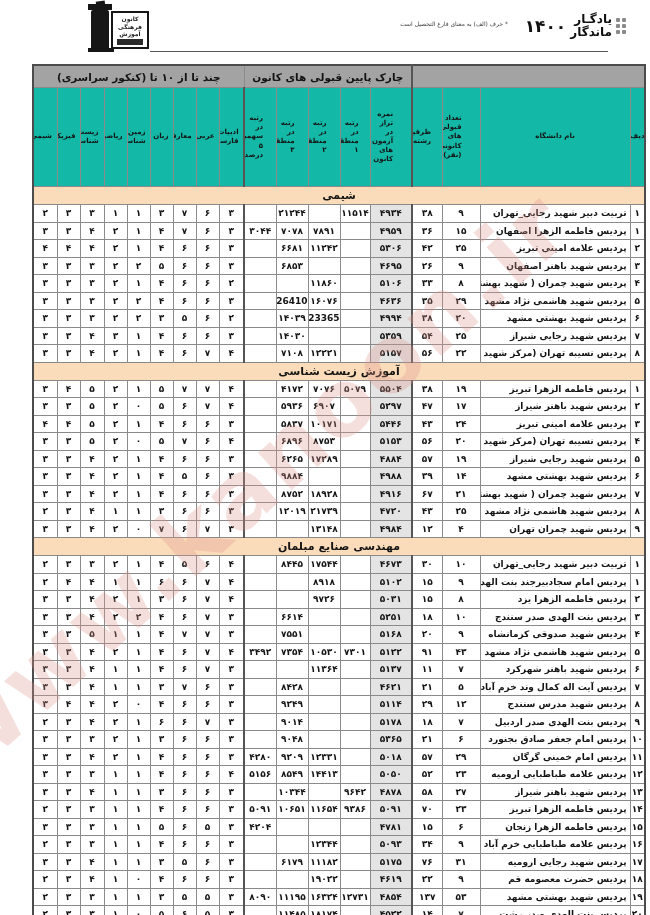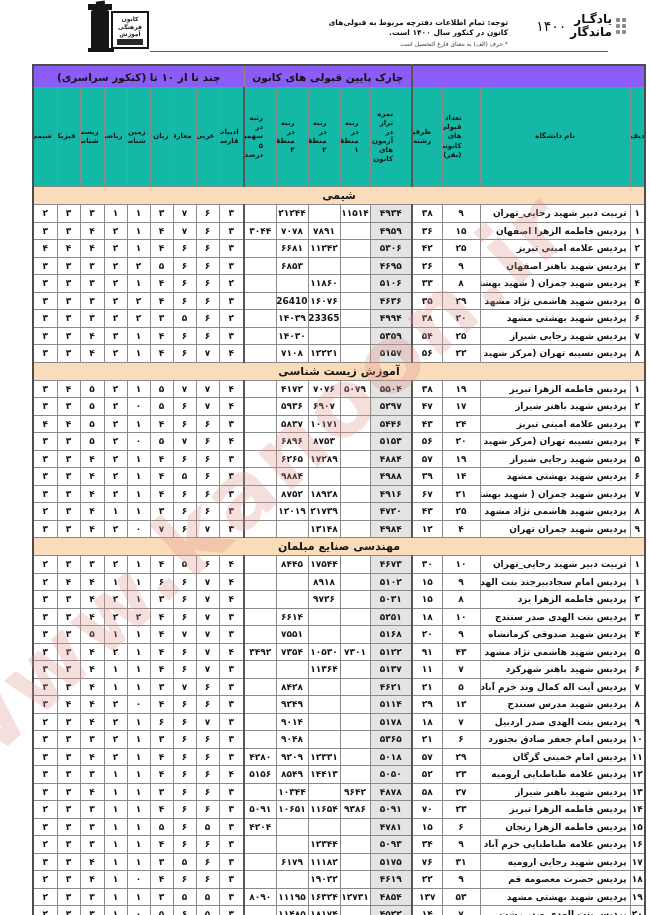--- a/index.html
+++ b/index.html
@@ -12,35 +12,35 @@
   .logo-figure{position:absolute;left:3px;top:6px;width:18px;height:38px;background:#161616;border-radius:2px 2px 0 0;}
   .logo-base{position:absolute;left:0;top:44px;width:26px;height:4px;background:#161616;}
   .logo-board{position:absolute;left:23px;top:7px;width:38px;height:38px;background:#fff;border:2px solid #161616;
               box-sizing:border-box;display:flex;flex-direction:column;align-items:center;justify-content:center;}
   .logo-board span{font-size:6px;font-weight:bold;line-height:1.25;color:#222;}
   .logo-bar{width:26px;height:6px;background:#2a2a2a;margin-top:1px;}
   .brand{position:absolute;top:13px;right:24px;display:flex;direction:rtl;align-items:center;gap:4px;}
   .brand-marks{display:grid;grid-template-columns:4px 4px;grid-auto-rows:4px;gap:2px;}
   .brand-marks i{background:#8a8a8a;display:block;border-radius:1px;}
   .brand-name{text-align:right;font-weight:bold;font-size:12px;line-height:1.08;}
-  .brand-year{font-size:14px;font-weight:normal;letter-spacing:0;}
+  .brand-year{font-size:17px;font-weight:bold;letter-spacing:0;}
   .head-note{position:absolute;top:18px;right:142px;width:180px;direction:rtl;text-align:right;}
   .head-note .note{font-size:7.5px;font-weight:bold;line-height:1.3;}
   .head-note .subnote{font-size:6px;color:#444;margin-top:2px;}
   .head-rule{position:absolute;top:51px;left:150px;width:458px;height:1px;background:#5a5a5a;}
   
   .watermark{position:absolute;top:688px;left:-12px;height:112px;width:940px;transform:rotate(-42deg);
              transform-origin:0 100%;font-size:92px;font-weight:bold;color:rgba(221,150,140,0.30);
              letter-spacing:3px;pointer-events:none;z-index:6;direction:ltr;text-align:left;white-space:nowrap;}
   
   .tbl-wrap{position:absolute;top:64px;left:32px;width:614px;z-index:1;}
   table{border-collapse:collapse;table-layout:fixed;width:612px;direction:rtl;border:2px solid #4c4c4c;}
   th,td{border:1px solid #8a8a8a;overflow:hidden;white-space:nowrap;text-align:center;
         font-weight:bold;color:#141414;padding:0;}
-  .group-row th{background:#8b5cf6;font-size:10.5px;height:21px;}
+  .group-row th{background:#a3a3a3;font-size:10.5px;height:21px;}
   .col-h{background:#14b8a6;font-size:7px;white-space:normal;line-height:1.3;height:62px;padding:18px;vertical-align:middle;}
   tbody td{font-size:9px;height:16.5px;background:#fff;}
   .section-row td{background:#fbdcba;font-size:11px;height:17px;}
   .c-name{text-align:right !important;padding-right:3px !important;}
   .c-taraz{background:#e4e4e4 !important;}
   .b-left{border-left:2px solid #555;}
   .b-right{border-right:2px solid #555;}
 </style>
 </head>
 <body>
@@ -70,21 +70,20 @@
         <i></i>
     </div>
     <div class="brand-name">
       <div>یادگـار</div>
       <div>ماندگار</div>
     </div>
     <div class="brand-year">۱۴۰۰</div>
   </div>
 
   <div class="head-note">
-    <div class="note">توجه: تمام اطلاعات دفترچه مربوط به قبولی‌های کانون در کنکور سال ۱۴۰۰ است.</div>
     <div class="subnote">* حرف (الف) به معنای فارغ التحصیل است</div>
   </div>
 
   <div class="head-rule"></div>
 
   <div class="watermark">www.kanoon.ir</div>
 
   <div class="tbl-wrap">
     <table>
       <colgroup>

